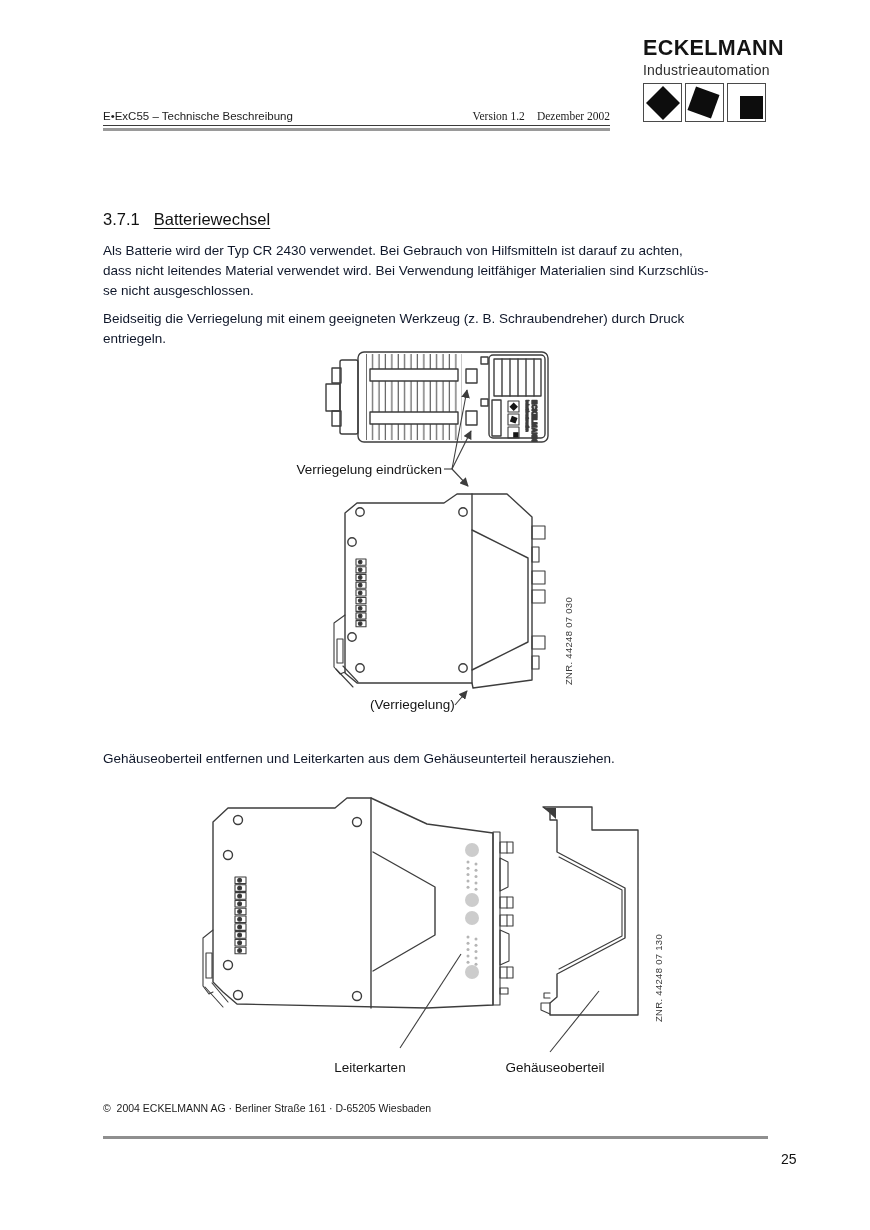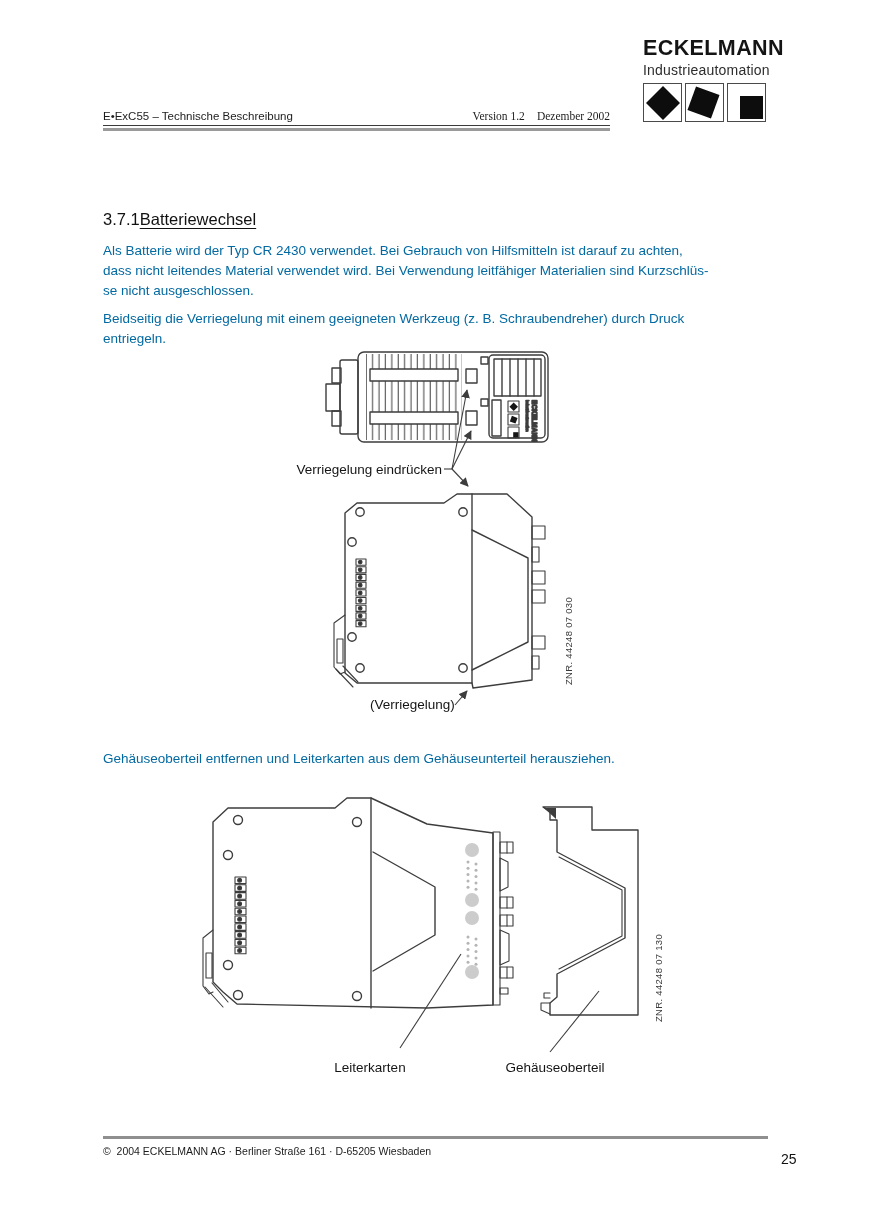--- a/index.html
+++ b/index.html
@@ -21,40 +21,40 @@
 
   
   .doc-header { position:absolute; left:103px; top:110px; width:507px; display:flex; justify-content:space-between; font-size:11.5px; color:#1c1c1c;text-align:center; }
   .doc-header .right span { white-space:pre;font-family:Liberation Serif, serif; }
   .doc-header .gap { display:inline-block; width:12px; }
   .rule-dark { position:absolute; left:103px; top:125px; width:507px; height:1px; background:#3a3a3a; }
   .rule-gray { position:absolute; left:103px; top:128px; width:507px; height:3px; background:#9a9a9a; }
 
   
   .section-heading { position:absolute; left:103px; top:210px; font-size:16.5px; color:#111; }
-  .section-title { text-decoration:underline; text-underline-offset:3px; }
-  .para { position:absolute; left:103px; width:660px; font-size:13.5px; line-height:20px; color:#0369a1; white-space:pre-line; }
+  .section-title { margin-left:14px; text-decoration:underline; text-underline-offset:3px; }
+  .para { position:absolute; left:103px; width:660px; font-size:13.5px; line-height:20px; color:#0f172a; white-space:pre-line; }
   .p1 { top:241px; } .p2 { top:309px; } .p3 { top:749px; }
 
   
   .fig { position:absolute; }
   .fig1 { left:280px; top:340px; }
   .fig2 { left:195px; top:790px; }
   svg text { font-family:"Liberation Sans", sans-serif; }
   .ln  { fill:none; stroke:#3d3d3d; stroke-width:1.4; stroke-linejoin:round; stroke-linecap:round; }
   .ln3 { fill:none; stroke:#3d3d3d; stroke-width:1.1; stroke-linejoin:round; }
   .callout { font-size:13.5px; fill:#151515; }
   .znr { font-size:9.5px; fill:#3b3b3b; letter-spacing:0.3px; }
   .panel-brand { font-size:6.3px; fill:#333; font-weight:bold; letter-spacing:0.2px; }
   .panel-tag { font-size:3.6px; fill:#555; }
 
   
   .footer-rule { position:absolute; left:103px; top:1136px; width:665px; height:3px; background:#8f8f8f; }
   .footer-line { position:absolute; left:103px; font-size:10.5px; color:#1c1c1c; white-space:pre; }
-  .f1 { top:1145px;text-align:right; } .f2 { top:1159px; }
+  .f1 { top:1102px;text-align:right; } .f2 { top:1159px; }
   .page-number { position:absolute; left:781px; top:1151px; font-size:14px; color:#111; }
 </style>
 </head>
 <body>
 
 <div class="page">
 
   <div class="logo">
     <div class="logo-brand">ECKELMANN</div>
     <div class="logo-tagline">Industrieautomation</div>

